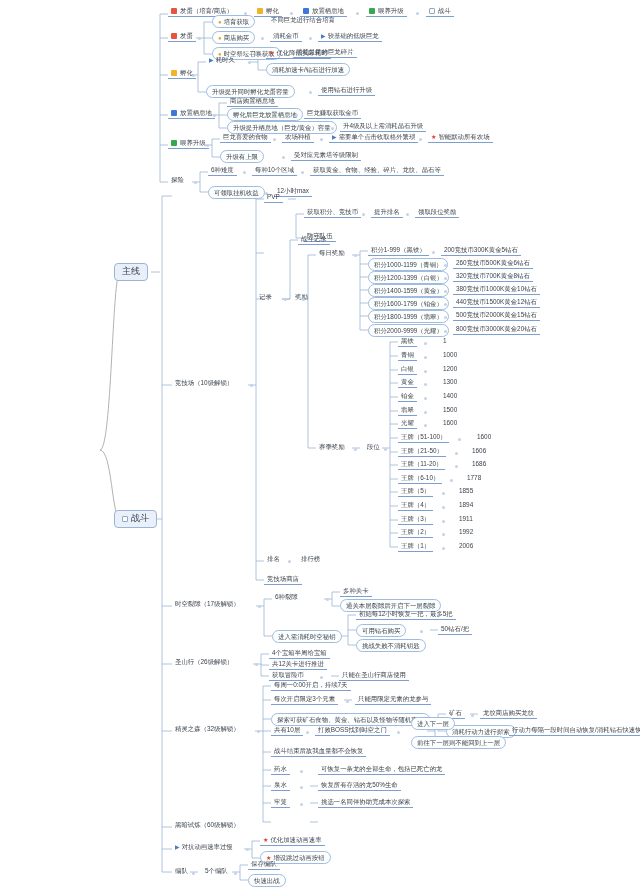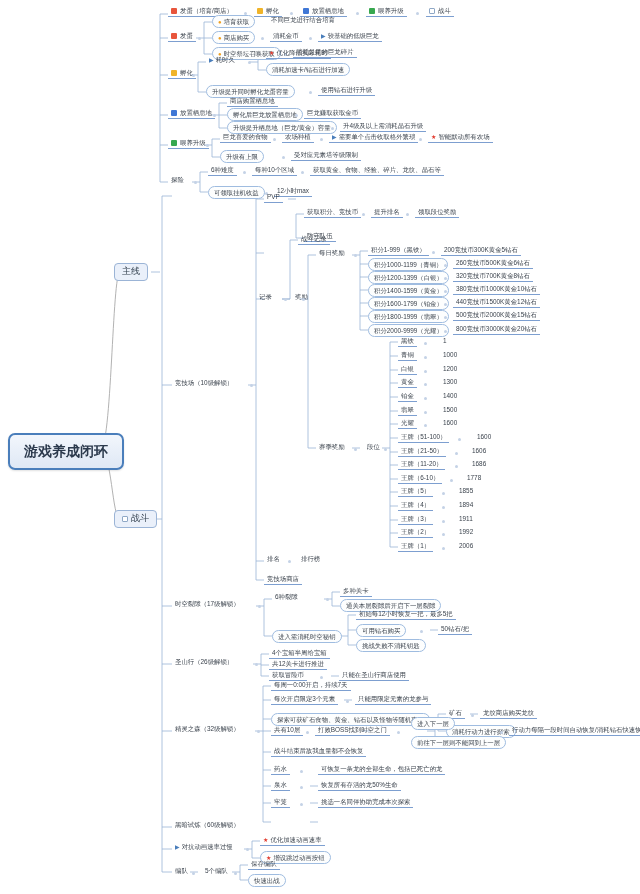--- a/index.html
+++ b/index.html
@@ -284,23 +284,20 @@
   <div class="node u" style="left:366px; top:6px;">
     <span class="sq sq-green"></span>
     <span class="txt">喂养升级</span>
   </div>
   <div class="dot" style="left:416px; top:12px;"></div>
   <div class="node u" style="left:426px; top:6px;">
     <span class="sq sq-hollow"></span>
     <span class="txt">战斗</span>
   </div>
 
-  <div class="node root" style="left:8px; top:433px;">
-    <span class="txt">游戏养成闭环</span>
-  </div>
 
   <div class="node l1" style="left:114px; top:263px;">
     <span class="txt">主线</span>
   </div>
   <div class="node l1" style="left:114px; top:510px;">
     <span class="sq sq-hollow"></span>
     <span class="txt">战斗</span>
   </div>
 
   <div class="node u" style="left:168px; top:31px;">

